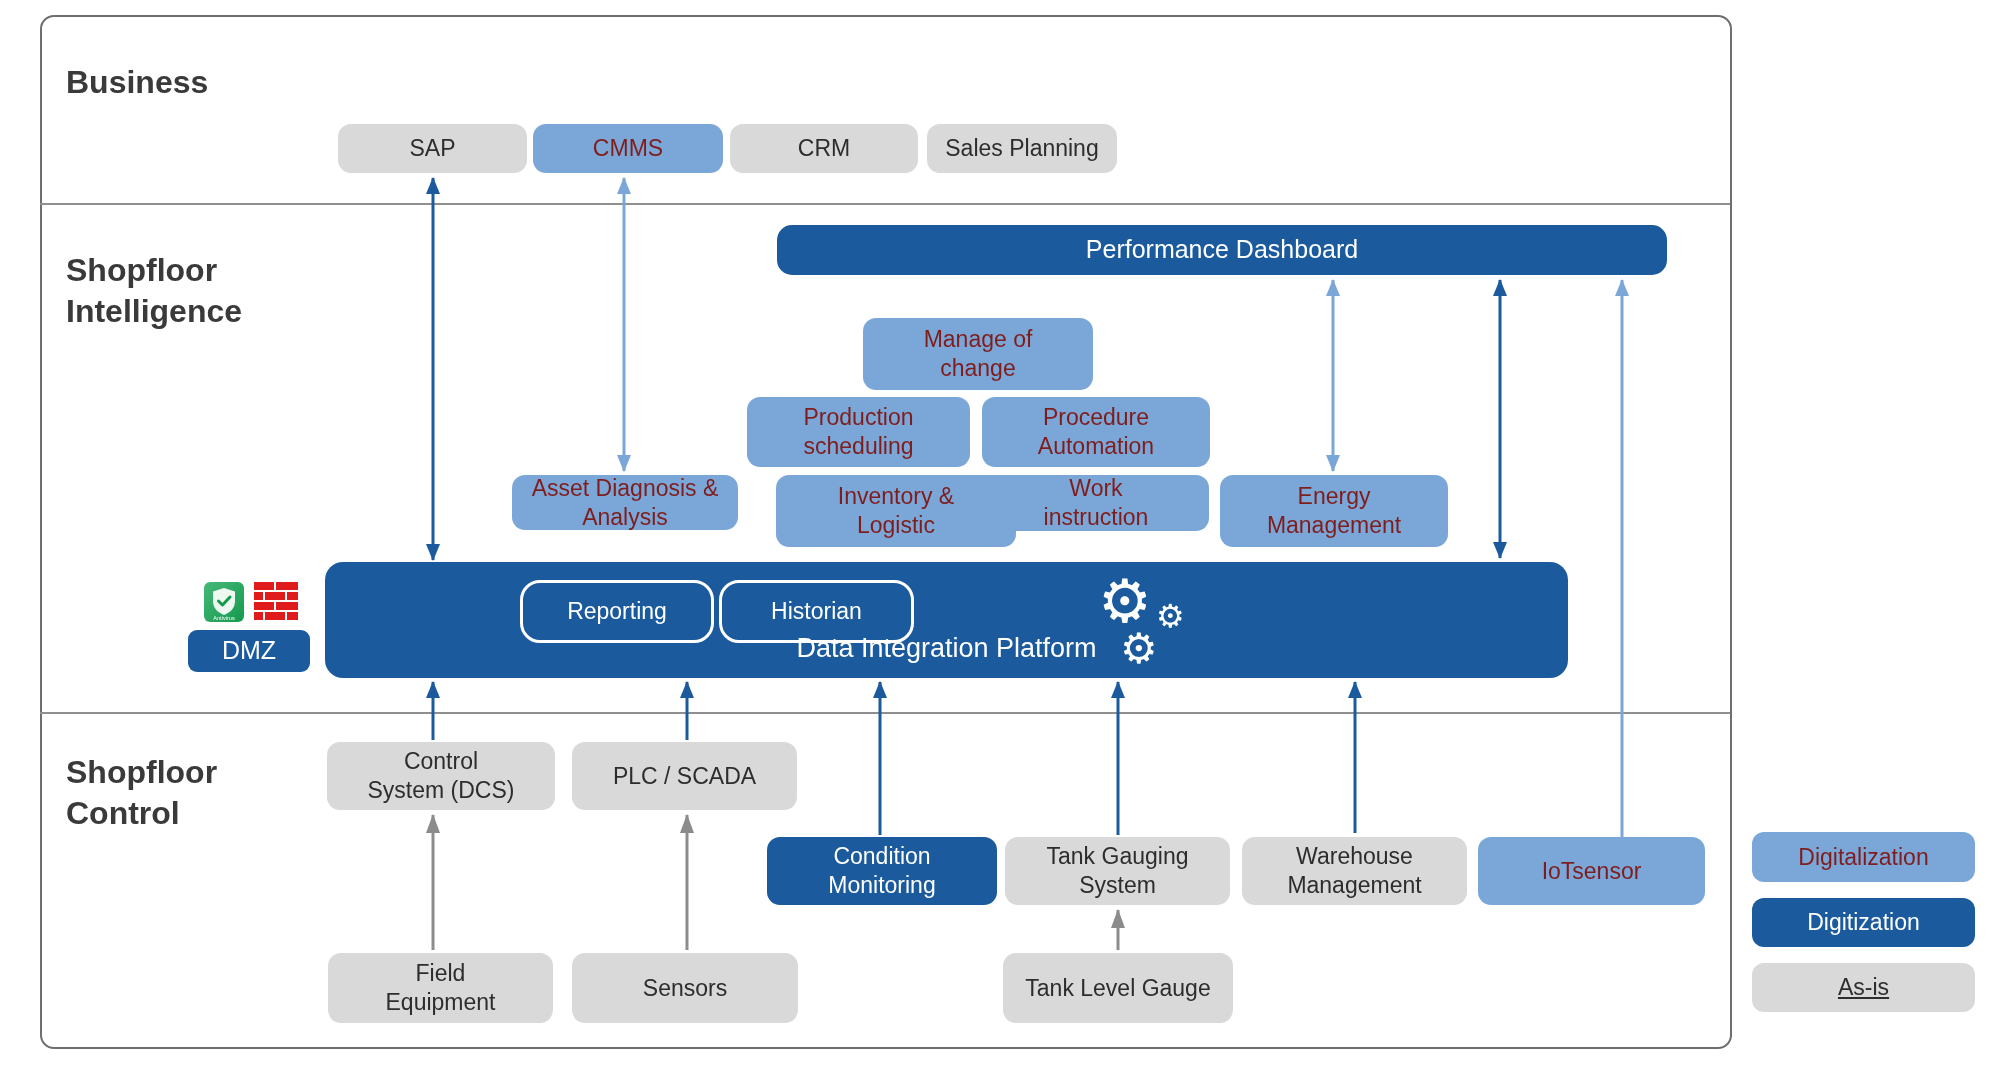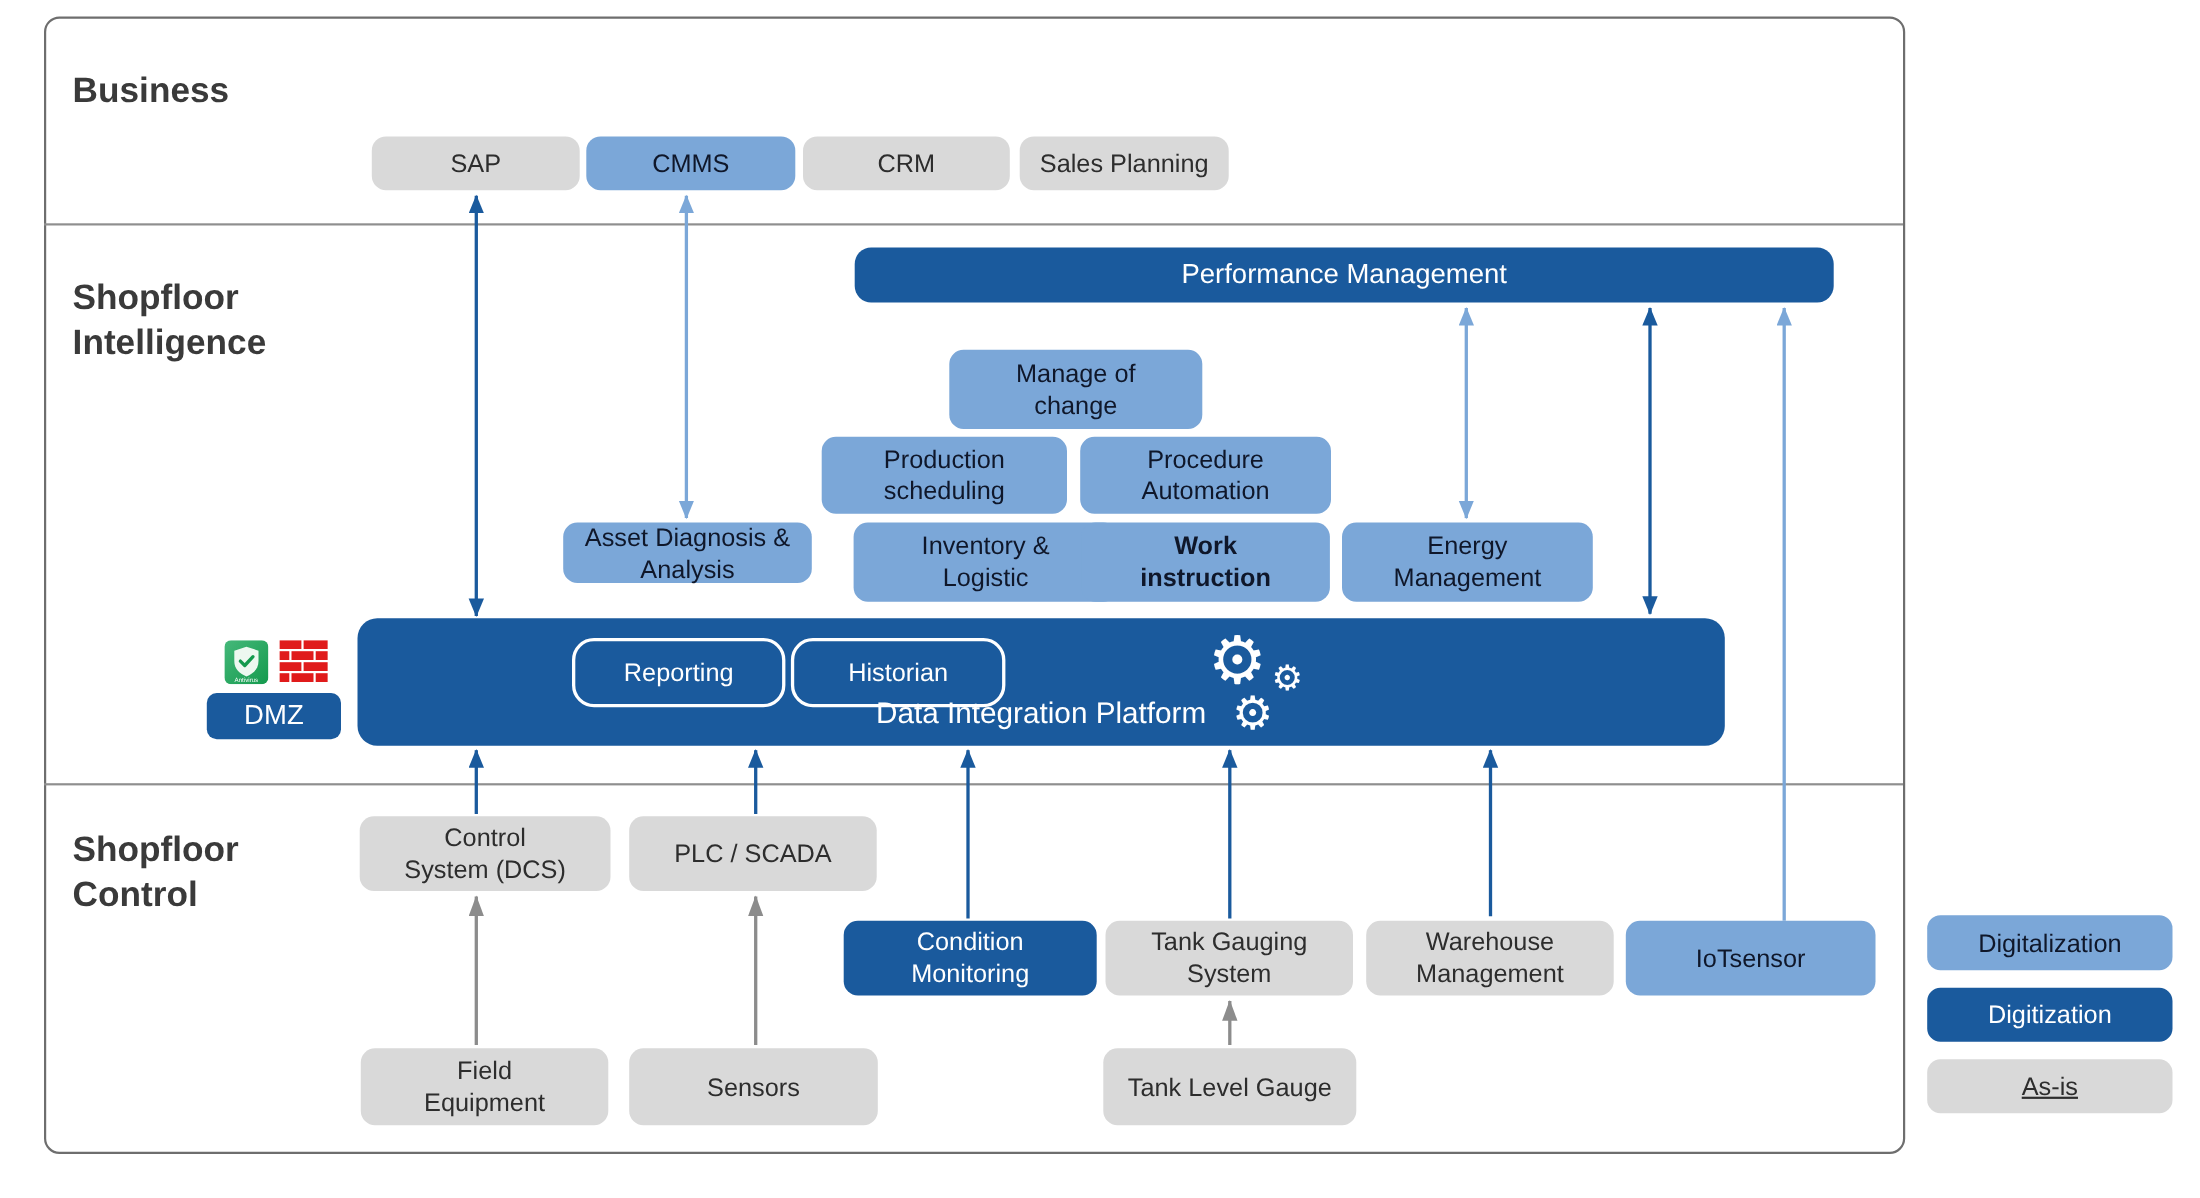--- a/index.html
+++ b/index.html
@@ -13,35 +13,35 @@
 
   .section-label{position:absolute;left:66px;font-size:32px;font-weight:700;color:#3a3a3a;line-height:1.28;white-space:pre-line;}
   .lbl-business{top:62px;}
   .lbl-intel{top:250px;}
   .lbl-control{top:752px;}
 
   svg.arrows{position:absolute;left:0;top:0;pointer-events:none;}
 
   .b{position:absolute;display:flex;align-items:center;justify-content:center;text-align:center;border-radius:13px;font-size:23px;line-height:1.25;white-space:pre-line;}
   .asis{background:#d9d9d9;color:#2d2d2d;}
-  .light{background:#7ba7d8;color:#0f172a;}
+  .light{background:#7ba7d8;color:#7f1d1d;}
   .dark{background:#1a5a9d;color:#ffffff;}
 
   .n-sap{left:338px;top:124px;width:189px;height:49px;}
   .n-cmms{left:533px;top:124px;width:190px;height:49px;}
   .n-crm{left:730px;top:124px;width:188px;height:49px;}
   .n-sales{left:927px;top:124px;width:190px;height:49px;}
 
   .n-dashboard{left:777px;top:225px;width:890px;height:50px;border-radius:15px;font-size:25px;}
   .n-moc{left:863px;top:318px;width:230px;height:72px;}
   .n-prodsched{left:747px;top:397px;width:223px;height:70px;}
   .n-procauto{left:982px;top:397px;width:228px;height:70px;}
   .n-asset{left:512px;top:475px;width:226px;height:55px;}
   .n-invlog{left:776px;top:475px;width:240px;height:72px;}
-  .n-workinst{left:983px;top:475px;width:226px;height:72px;font-weight:bold;}
+  .n-workinst{left:983px;top:475px;width:226px;height:56px;}
   .n-energy{left:1220px;top:475px;width:228px;height:72px;}
 
   .n-platform{left:325px;top:562px;width:1243px;height:116px;border-radius:18px;}
   .sub{position:absolute;display:flex;align-items:center;justify-content:center;color:#fff;border:3px solid #ffffff;border-radius:20px;background:transparent;font-size:23px;}
   .n-reporting{left:520px;top:580px;width:188px;height:57px;}
   .n-historian{left:719px;top:580px;width:189px;height:57px;}
   .platform-title{position:absolute;left:325px;top:633px;width:1243px;text-align:center;color:#ffffff;font-size:27px;}
   .gears{position:absolute;color:#ffffff;font-family:"DejaVu Sans",sans-serif;line-height:1;}
   .gear-big{left:1098px;top:571px;font-size:60px;}
   .gear-small{left:1156px;top:600px;font-size:32px;}
@@ -116,21 +116,21 @@
     <line x1="433" y1="950" x2="433" y2="815" stroke="#8c8c8c" stroke-width="3" marker-end="url(#ah-gray-e)"></line>
     <line x1="687" y1="950" x2="687" y2="815" stroke="#8c8c8c" stroke-width="3" marker-end="url(#ah-gray-e)"></line>
     <line x1="1118" y1="950" x2="1118" y2="910" stroke="#8c8c8c" stroke-width="3" marker-end="url(#ah-gray-e)"></line>
   </svg>
 
   <div class="b asis n-sap">SAP</div>
   <div class="b light n-cmms">CMMS</div>
   <div class="b asis n-crm">CRM</div>
   <div class="b asis n-sales">Sales Planning</div>
 
-  <div class="b dark n-dashboard">Performance Management</div>
+  <div class="b dark n-dashboard">Performance Dashboard</div>
   <div class="b light n-moc">Manage of
 change</div>
   <div class="b light n-prodsched">Production
 scheduling</div>
   <div class="b light n-procauto">Procedure
 Automation</div>
   <div class="b light n-asset">Asset Diagnosis &amp;
 Analysis</div>
   <div class="b light n-invlog">Inventory &amp;
 Logistic</div>

